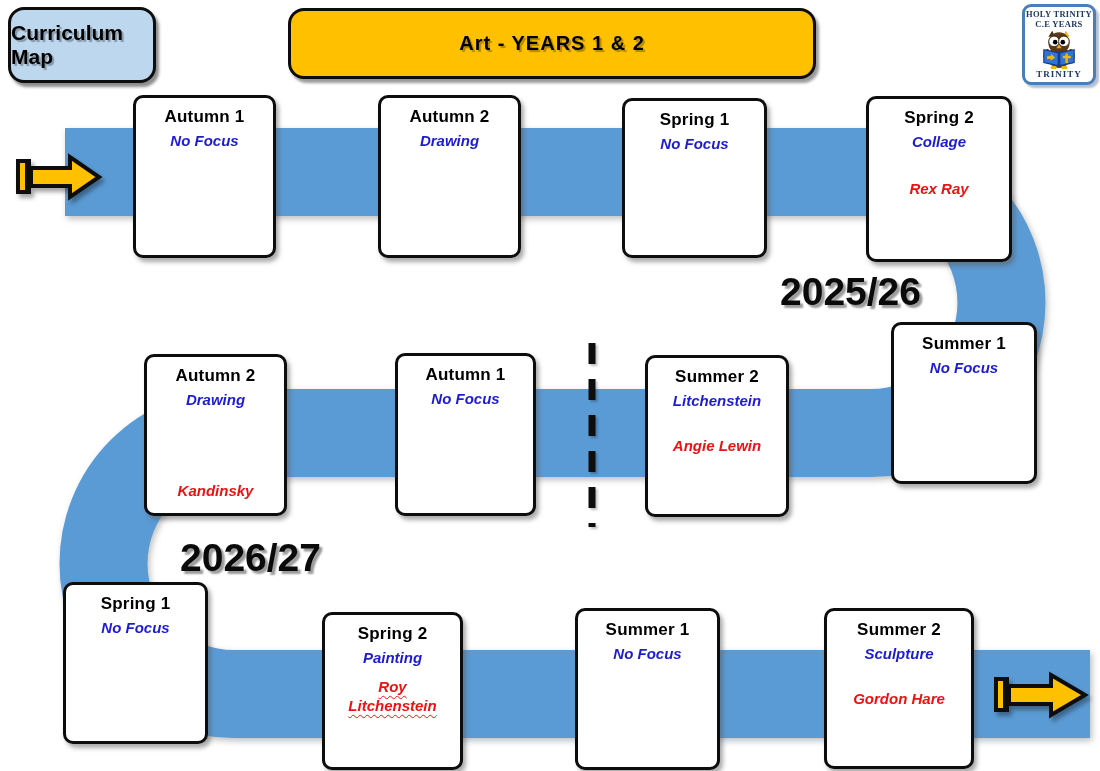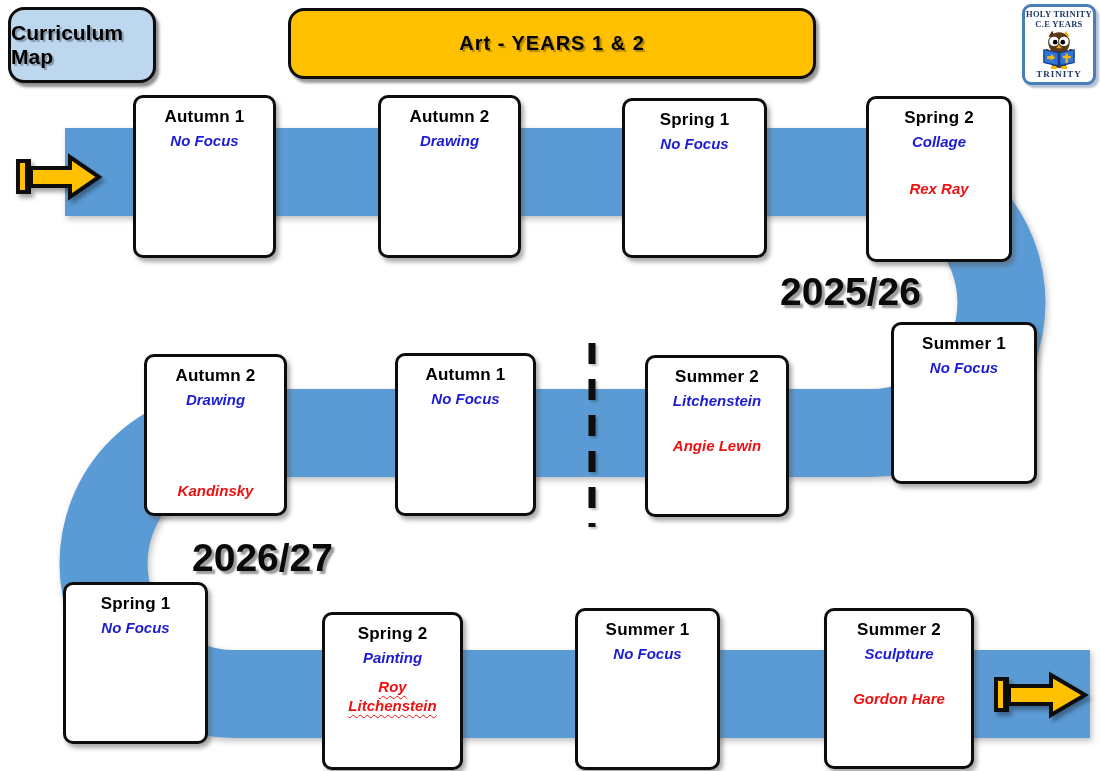--- a/index.html
+++ b/index.html
@@ -81,21 +81,21 @@
   .c8{left:63px;top:582px;width:145px;height:162px;}
   .c9{left:322px;top:612px;width:141px;height:158px;}
   .c10{left:575px;top:608px;width:145px;height:162px;}
   .c11{left:824px;top:608px;width:150px;height:161px;}
 
   .year-label{
     position:absolute;z-index:3;font-weight:bold;font-size:39px;color:#0a0a0a;
     letter-spacing:0px;text-shadow:3px 3px 2px rgba(0,0,0,0.4);
   }
   .y1{left:780px;top:270px;}
-  .y2{left:192px;top:536px;}
+  .y2{left:180px;top:536px;}
 </style>
 </head>
 <body>
 
 <div class="canvas">
 
   <svg class="route-svg" width="1100" height="771" viewBox="0 0 1100 771">
     <path class="route" d="M 65 172 H 871 A 130.5 130.5 0 0 1 871 433 H 234 A 130.5 130.5 0 0 0 234 694 H 1090"></path>
     <line class="divider" x1="592" y1="343" x2="592" y2="527"></line>
     <g class="arrow-group">

